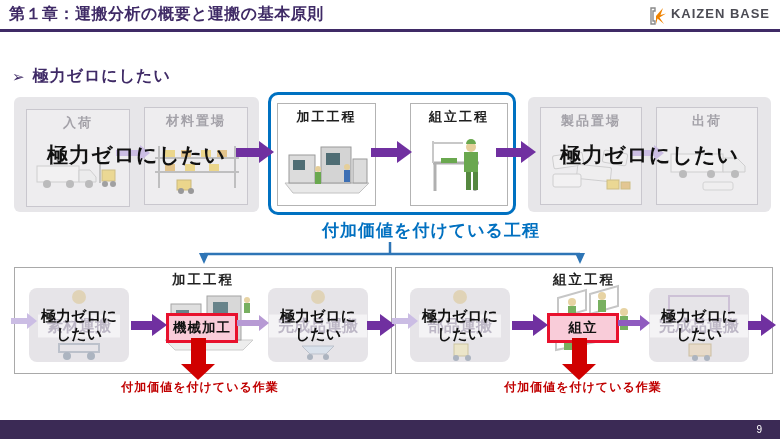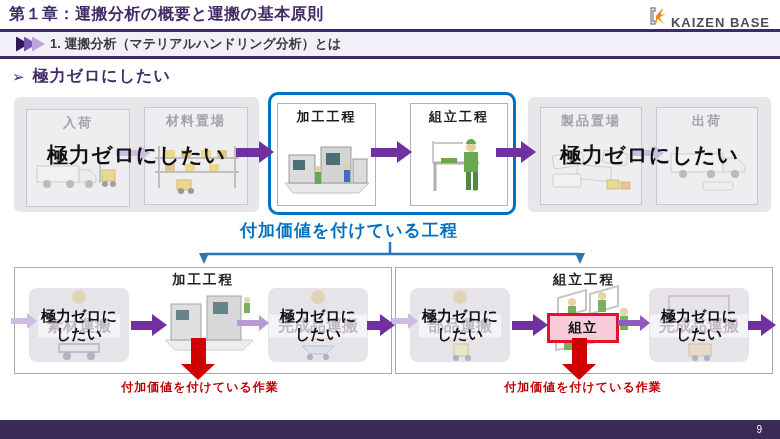--- a/index.html
+++ b/index.html
@@ -2,21 +2,21 @@
 <html><head>
 <meta charset="utf-8">
 <style>
   html,body{margin:0;padding:0;}
   body{font-family:"Liberation Sans","DejaVu Sans",sans-serif;}
   .slide{position:relative;width:780px;height:439px;background:#ffffff;overflow:hidden;}
 
   
   .chapter-title{position:absolute;left:9px;top:4px;font-size:16px;font-weight:bold;color:#3f2a66;letter-spacing:.5px;}
   .title-rule{position:absolute;left:0;top:29px;width:780px;height:3px;background:#3f2a66;}
-  .logo{position:absolute;right:10px;top:6px;display:flex;align-items:flex-end;gap:4px;}
+  .logo{position:absolute;right:10px;top:6px;display:flex;align-items:flex-start;gap:4px;}
   .logo-text{font-size:13px;font-weight:bold;color:#4c4c54;letter-spacing:1px;}
   .lesson-band{position:absolute;left:0;top:32px;width:780px;height:24px;background:#f2eff8;border-bottom:3px solid #3f2a66;display:flex;align-items:center;}
   .chevrons{display:flex;margin-left:16px;margin-right:10px;}
   .chev{width:13px;height:15px;clip-path:polygon(0 0,100% 50%,0 100%);margin-right:-5px;}
   .lesson-title{font-size:13px;font-weight:bold;color:#3a3a3a;}
   .section-heading{position:absolute;left:12px;top:66px;display:flex;align-items:center;gap:8px;color:#3f2a66;}
   .section-bullet{font-size:15px;}
   .section-text{font-size:16px;font-weight:bold;letter-spacing:1px;}
 
   
@@ -31,21 +31,21 @@
   .group-overlay{position:absolute;left:0;top:0;width:100%;height:100%;display:flex;align-items:center;justify-content:center;
     font-size:21px;font-weight:bold;color:#111;z-index:6;letter-spacing:1px;}
   .box-art{position:absolute;left:50%;transform:translateX(-50%);bottom:4px;}
 
   .arrow{position:absolute;display:flex;align-items:center;z-index:5;}
   .arrow .shaft{flex:1;height:9px;background:currentColor;}
   .arrow .head{width:0;height:0;border-top:11px solid transparent;border-bottom:11px solid transparent;border-left:15px solid;}
   .arrow.small .shaft{height:6px;}
   .arrow.small .head{border-top:8px solid transparent;border-bottom:8px solid transparent;border-left:10px solid;}
 
-  .blue-caption{position:absolute;text-align:left;font-size:17px;font-weight:bold;color:#0070c0;letter-spacing:1px;}
+  .blue-caption{position:absolute;text-align:right;font-size:17px;font-weight:bold;color:#0070c0;letter-spacing:1px;}
   .connector{position:absolute;}
 
   
   .detail{position:absolute;width:376px;height:105px;background:#ffffff;border:1px solid #a9a9a9;}
   .detail-title{position:absolute;left:0;top:3px;width:100%;text-align:center;font-size:13.5px;font-weight:bold;color:#1f1f1f;letter-spacing:2px;}
   .step-box{position:absolute;top:20px;width:100px;height:74px;background:#e6e4e8;border-radius:8px;}
   .bg-label{position:absolute;left:50%;top:52%;transform:translate(-50%,-50%);background:rgba(255,255,255,.55);
     color:#bdb7c6;font-size:16px;font-weight:bold;padding:1px 9px;white-space:nowrap;z-index:1;}
   .step-overlay{position:absolute;left:0;top:0;width:100%;height:100%;display:flex;align-items:center;justify-content:center;
     text-align:center;font-size:15px;font-weight:bold;color:#111;line-height:1.2;z-index:2;white-space:pre-line;}
@@ -73,28 +73,20 @@
   <div class="logo">
     <span>
       <svg width="20" height="20" viewBox="0 0 20 20">
         <path d="M4 2 h4 v3 h-2 v10 h2 v3 h-4 z" fill="none" stroke="#8a8a8a" stroke-width="1.4"></path>
         <path d="M9 10 L16 2 L13.5 9 L19 7.5 L12.5 11.5 L17 18 L10.5 12.5 L9 18 Z" fill="#f08300"></path>
       </svg>
     </span>
     <span class="logo-text">KAIZEN BASE</span>
   </div>
 
-  <div class="lesson-band">
-    <span class="chevrons">
-      <span class="chev" style="background:#2f1a55"></span>
-      <span class="chev" style="background:#7a55b0"></span>
-      <span class="chev" style="background:#bea6dc"></span>
-    </span>
-    <span class="lesson-title">1. 運搬分析（マテリアルハンドリング分析）とは</span>
-  </div>
 
   <div class="section-heading">
     <span class="section-bullet">➢</span>
     <span class="section-text">極力ゼロにしたい</span>
   </div>
 
   <div class="group gray-group" style="left:14px;top:97px;width:245px;height:115px;">
     <div class="proc-box" style="left:12px;top:12px;width:102px;height:96px;">
       <div class="proc-title muted-title">入荷</div>
       <span class="box-art">
@@ -263,20 +255,21 @@
         <polygon points="8,56 96,56 86,66 18,66" fill="#ececec" stroke="#c8c8c8"></polygon>
         <rect x="14" y="20" width="30" height="36" fill="#dcdcdc" stroke="#9a9a9a"></rect>
         <rect x="19" y="26" width="13" height="10" fill="#57767e"></rect>
         <rect x="50" y="12" width="34" height="44" fill="#d4d4d4" stroke="#9a9a9a"></rect>
         <rect x="56" y="18" width="15" height="12" fill="#57767e"></rect>
         <circle cx="90" cy="16" r="3" fill="#e5cf9a"></circle>
           <rect x="87" y="19" width="6" height="10" fill="#6aa84f"></rect>
       </svg>
     </span>
 
+    <div class="value-label" style="left:151px;">機械加工</div>
 
     <div class="arrow small" style="left:222px;top:47px;width:32px;color:#b79ad4;">
       <span class="shaft"></span>
         <span class="head"></span>
     </div>
 
     <div class="step-box" style="left:253px;">
       <svg width="100" height="74" viewBox="0 0 100 74" style="position:absolute;left:0;top:0;" opacity="0.55">
         <circle cx="50" cy="9" r="7" fill="#dcc690"></circle>
         <polygon points="34,58 66,58 58,66 42,66" fill="#cfe0ef" stroke="#9aa6b5"></polygon>

